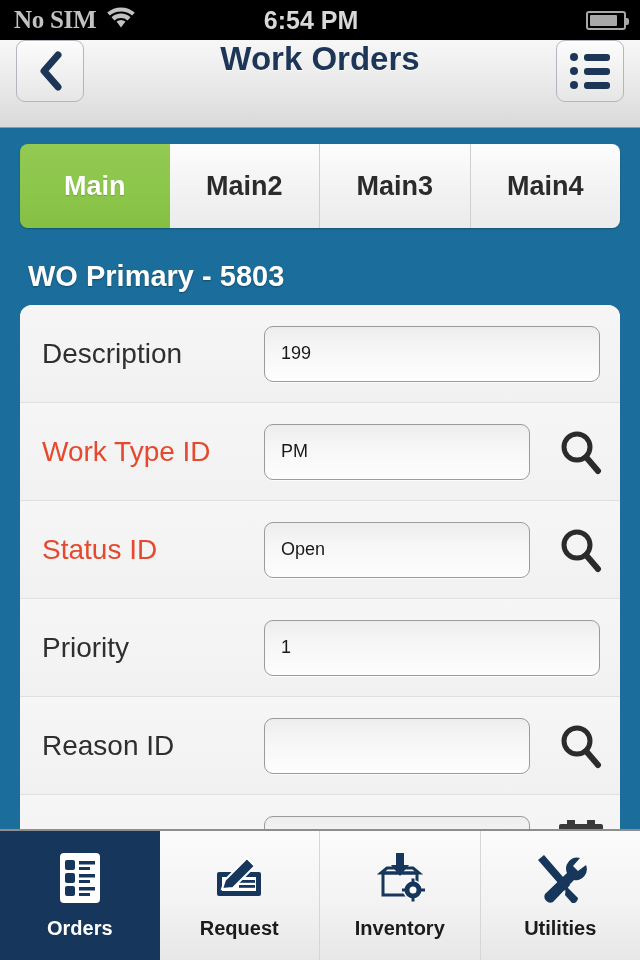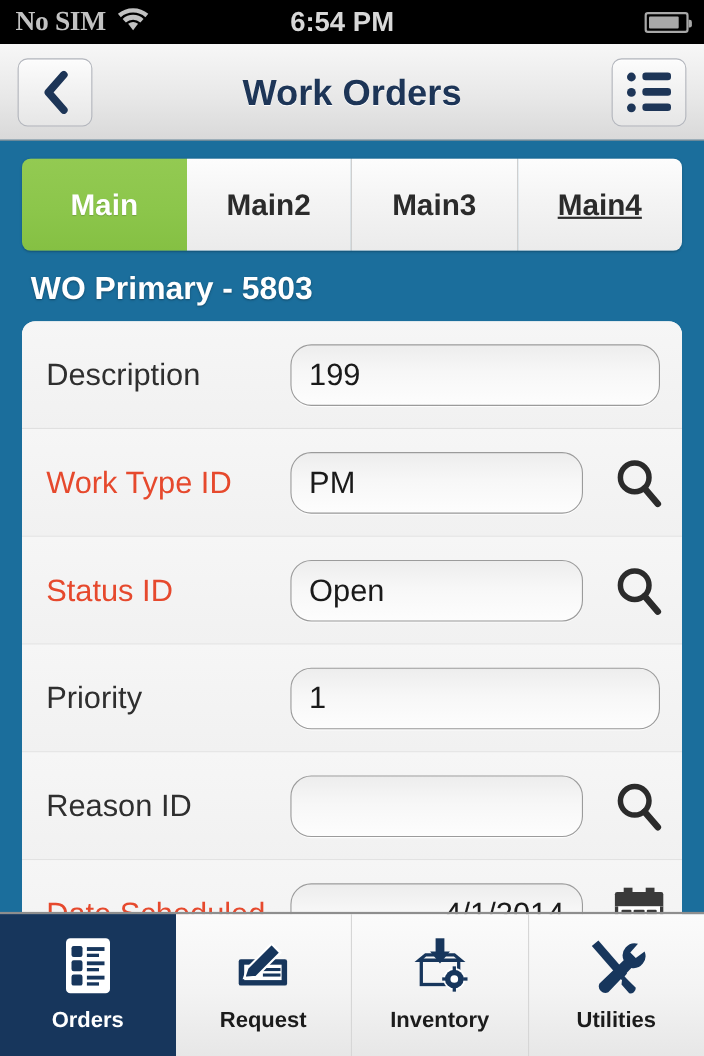--- a/index.html
+++ b/index.html
@@ -81,21 +81,20 @@
     border-radius: 1px;
   }
 
   
   .navbar {
     position: relative;
     height: 88px;
     background: linear-gradient(to bottom, #f7f7f7 0%, #e8e8e8 55%, #d9d9d9 100%);
     border-bottom: 1px solid #9a9a9a;
     display: flex;
-    align-items: center;
     padding: 0 16px;
   }
   .nav-title {
     position: absolute;
     left: 0; right: 0;
     text-align: center;
     font-size: 33px;
     font-weight: bold;
     color: #1d3557;
     text-shadow: 0 1px 0 #fff;
@@ -143,31 +142,31 @@
     display: flex;
     align-items: center;
     justify-content: center;
     font-size: 27px;
     font-weight: bold;
     color: #2b2b2b;
     background: linear-gradient(to bottom, #fdfdfd 0%, #f4f4f4 45%, #ebebeb 100%);
     border-right: 1px solid #cfcfcf;
     cursor: pointer;
   }
-  .tab:last-child { border-right: none; text-decoration: underline; }
+  .tab:last-child { border-right: none; }
   .tab.active {
     background: linear-gradient(to bottom, #93ca52 0%, #8cc64b 55%, #85c043 100%);
     color: #ffffff;
     text-shadow: 0 1px 1px rgba(0,0,0,0.18);
     border-right: none;
   }
 
   
   .section-title {
-    margin: 19px 0 12px 28px;
+    margin: 32px 0 12px 28px;
     font-size: 29px;
     font-weight: bold;
     color: #ffffff;
     text-shadow: 0 1px 2px rgba(0,0,0,0.35);
   }
 
   
   .form-card {
     margin: 4px 20px;
     background: #f4f4f4;
@@ -186,26 +185,26 @@
     width: 222px;
     flex: none;
     font-size: 28px;
     color: #2f2f2f;
   }
   .row-label.required { color: #e6492d; }
   .field {
     flex: 1;
     height: 56px;
     border: 1px solid #9b9b9b;
-    border-radius: 19px;
+    border-radius: 9px;
     background: linear-gradient(to bottom, #ededed 0%, #f7f7f7 45%, #fdfdfd 100%);
     display: flex;
     align-items: center;
     padding: 0 16px;
-    font-size: 28px;
+    font-size: 18px;
     color: #1a1a1a;
     margin-right: 20px;
     box-shadow: 0 1px 0 rgba(255,255,255,0.8);
     cursor: text;
     overflow: hidden;
     white-space: nowrap;
   }
   .field.right-align { justify-content: flex-end; }
   .row-icon {
     width: 62px;

